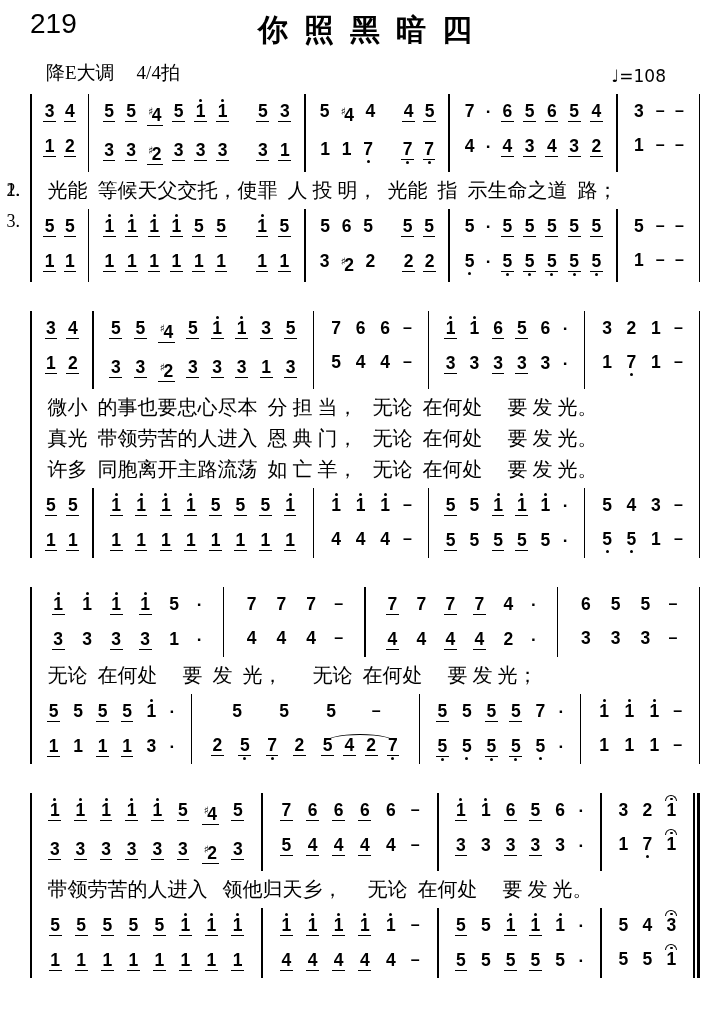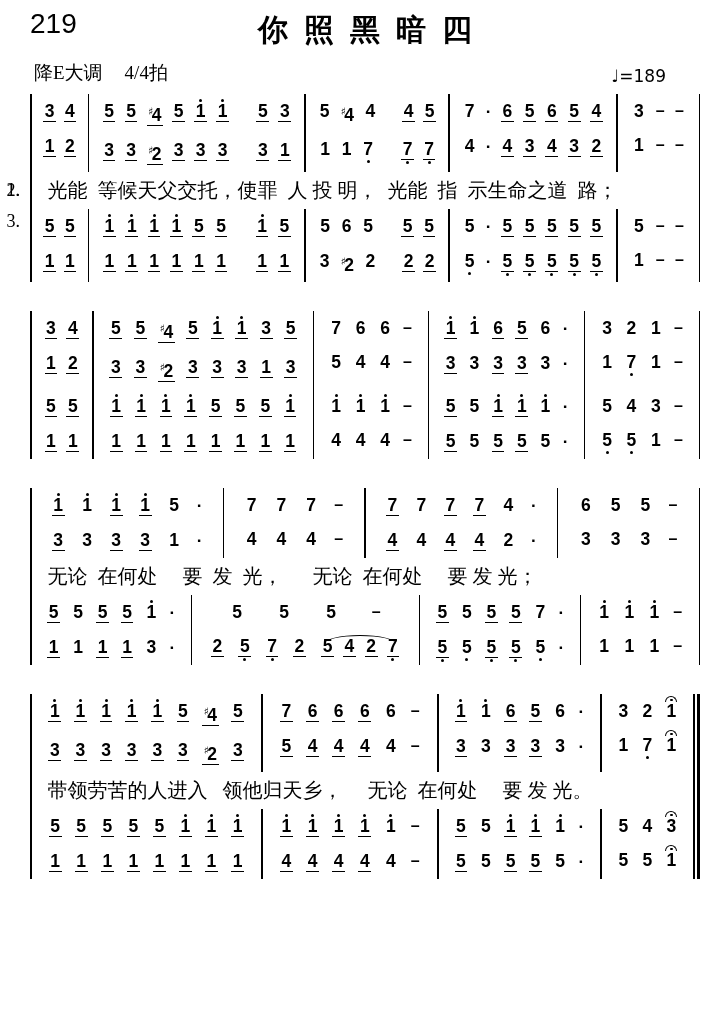--- a/index.html
+++ b/index.html
@@ -17,21 +17,21 @@
     font-family:"Liberation Sans", sans-serif;
     font-weight:normal; font-size:28px;
   }
   .title {
     text-align:center; font-weight:bold; font-size:30px;
     letter-spacing:16px; text-indent:16px; padding-top:4px;
     font-family:"Liberation Sans", sans-serif;
   }
   .meta {
     display:flex; justify-content:space-between; align-items:flex-end;
-    margin:8px 0 8px 4px; font-family:"Liberation Serif", serif; font-size:19px;
+    margin:8px 0 8px 16px; font-family:"Liberation Serif", serif; font-size:19px;
   }
   .meta-left .key { margin-right:22px; }
   .tempo { margin-right:34px; font-family:"DejaVu Sans", sans-serif; font-size:17px; }
 
   
   .system { display:flex; align-items:stretch; margin-bottom:29px; }
   .system:last-child { margin-bottom:0; }
   .vbar { width:1.5px; background:#000; flex:none; align-self:stretch; }
   .vbar.thick { width:3px; }
   .endgroup { display:flex; gap:2.5px; flex:none; align-self:stretch; }
@@ -79,21 +79,21 @@
 
 <div class="sheet">
   <div class="header">
     <div class="hymn-no">219</div>
     <div class="title">你照黑暗四</div>
   </div>
   <div class="meta">
     <div class="meta-left">
       <span class="key">降E大调</span><span>4/4拍</span>
     </div>
-    <div class="tempo">♩=189</div>
+    <div class="tempo">♩=108</div>
   </div>
   <div id="score">
       <div class="system">
         <div class="vbar"></div>
         <div class="sys-content">
           <div class="pair">
             <div class="measure" style="flex-grow: 2;">
               <div class="nrow">
                 <span class="tok">
                   <span class="above"></span>
@@ -921,20 +921,25 @@
                   </span>
                 </span>
                 <span class="tok">
                   <span class="above"></span>
                   <span class="dg">1</span>
                   <span class="below"></span>
                 </span>
                 <span class="tok-dash">–</span>
               </div>
             </div>
+          </div>
+          <div class="lyrics">
+            <div class="lyric-row"><span class="ltext">微小  的事也要忠心尽本  分 担 当，   无论  在何处     要 发 光。</span></div>
+            <div class="lyric-row"><span class="ltext">真光  带领劳苦的人进入  恩 典 门，   无论  在何处     要 发 光。</span></div>
+            <div class="lyric-row"><span class="ltext">许多  同胞离开主路流荡  如 亡 羊，   无论  在何处     要 发 光。</span></div>
           </div>
           <div class="pair">
             <div class="measure" style="flex-grow: 2;">
               <div class="nrow">
                 <span class="tok">
                   <span class="above"></span>
                   <span class="dg u">5</span>
                   <span class="below"></span>
                 </span>
                 <span class="tok">

